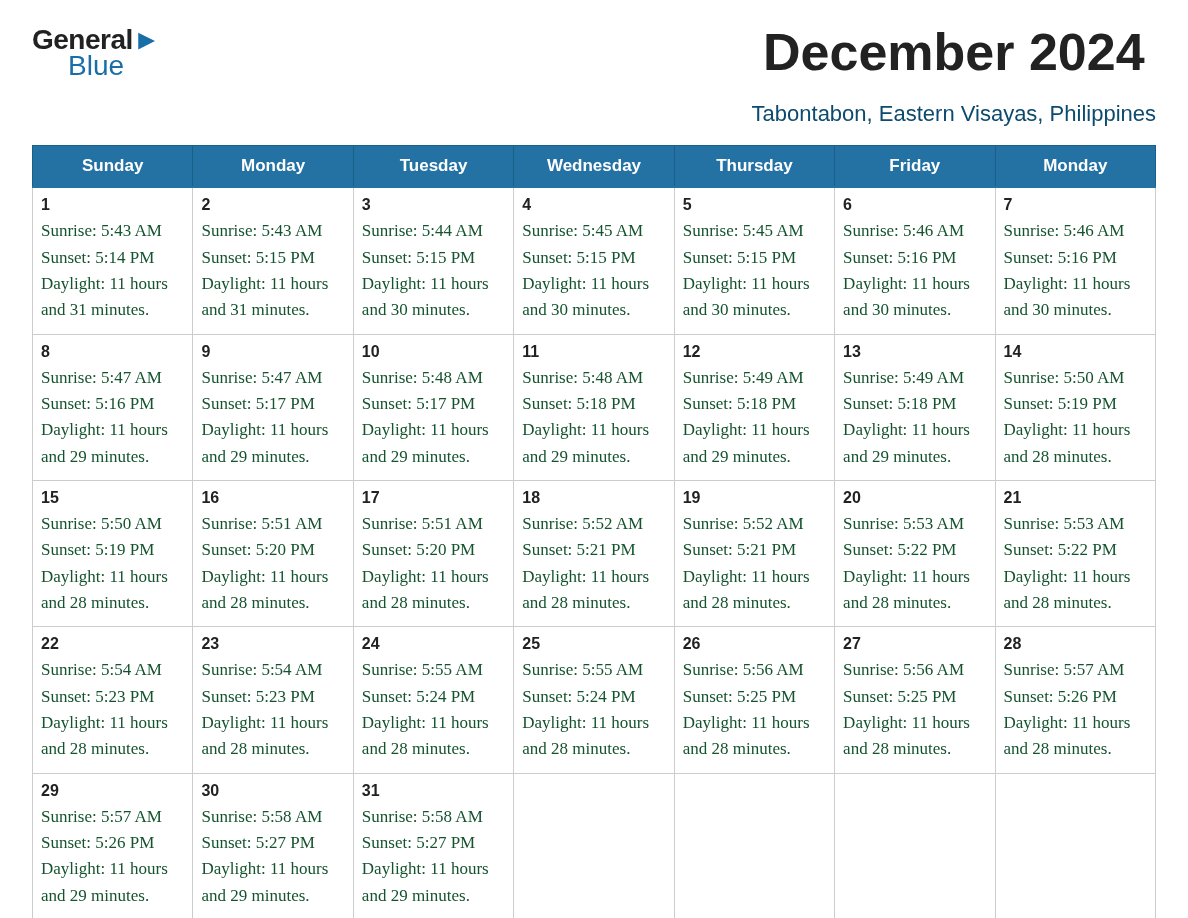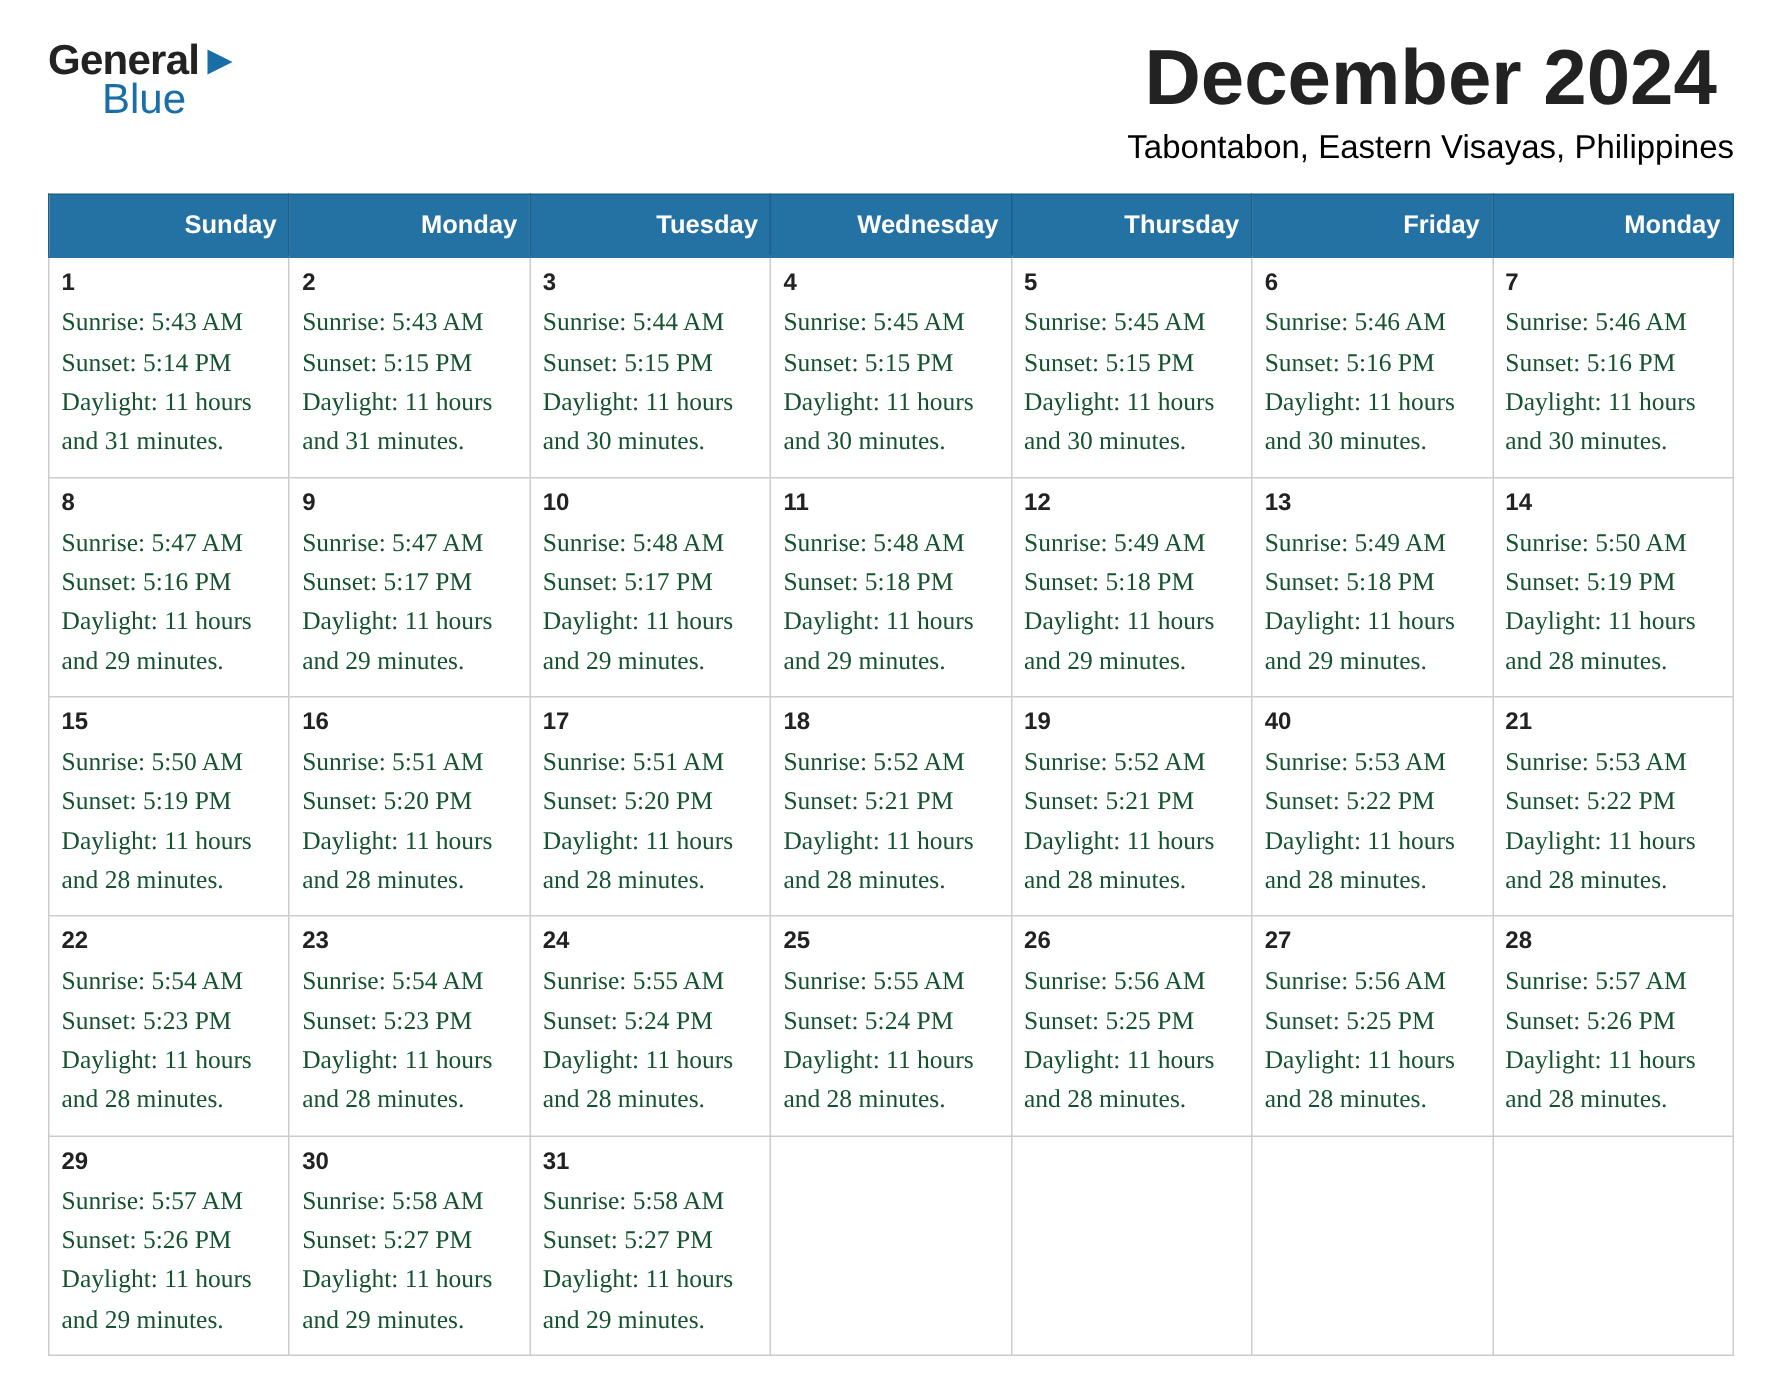--- a/index.html
+++ b/index.html
@@ -42,35 +42,35 @@
       text-align: center;
     }
     .month-title {
       font-size: 52px;
       font-weight: bold;
       color: #222;
       line-height: 1.1;
     }
     .location-title {
       font-size: 22px;
-      color: #000000;
-      margin-top: 4px;
+      color: #0c4a6e;
+      margin-top: 20px;
     }
     .calendar {
       width: 100%;
       border-collapse: collapse;
       border: 1px solid #bbb;
     }
     .calendar th {
       background: #2471a3;
       color: #fff;
       font-size: 17px;
       font-weight: bold;
       padding: 10px 8px;
-      text-align: right;
+      text-align: center;
       border: 1px solid #1a5f8a;
     }
     .calendar td {
       vertical-align: top;
       border: 1px solid #ccc;
       padding: 8px 8px 10px 8px;
       width: 14.28%;
       min-height: 90px;
     }
     .day-number {
@@ -197,21 +197,21 @@
         </td>
         <td>
           <div class="day-number">18</div>
           <div class="day-info">Sunrise: 5:52 AM<br>Sunset: 5:21 PM<br>Daylight: 11 hours<br>and 28 minutes.</div>
         </td>
         <td>
           <div class="day-number">19</div>
           <div class="day-info">Sunrise: 5:52 AM<br>Sunset: 5:21 PM<br>Daylight: 11 hours<br>and 28 minutes.</div>
         </td>
         <td>
-          <div class="day-number">40</div>
+          <div class="day-number">20</div>
           <div class="day-info">Sunrise: 5:53 AM<br>Sunset: 5:22 PM<br>Daylight: 11 hours<br>and 28 minutes.</div>
         </td>
         <td>
           <div class="day-number">21</div>
           <div class="day-info">Sunrise: 5:53 AM<br>Sunset: 5:22 PM<br>Daylight: 11 hours<br>and 28 minutes.</div>
         </td>
       </tr>
       <tr>
         <td>
           <div class="day-number">22</div>

